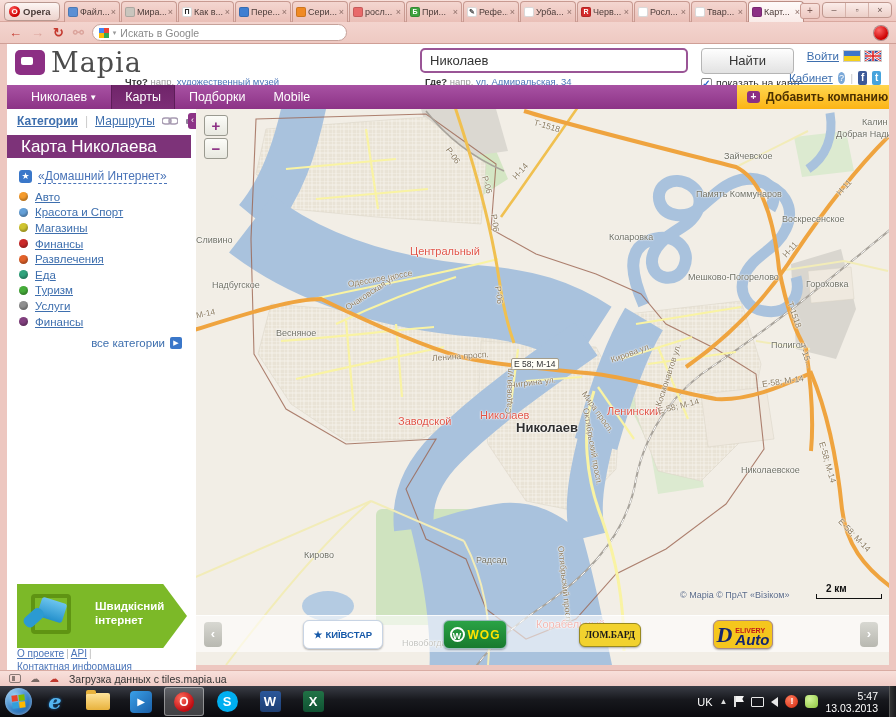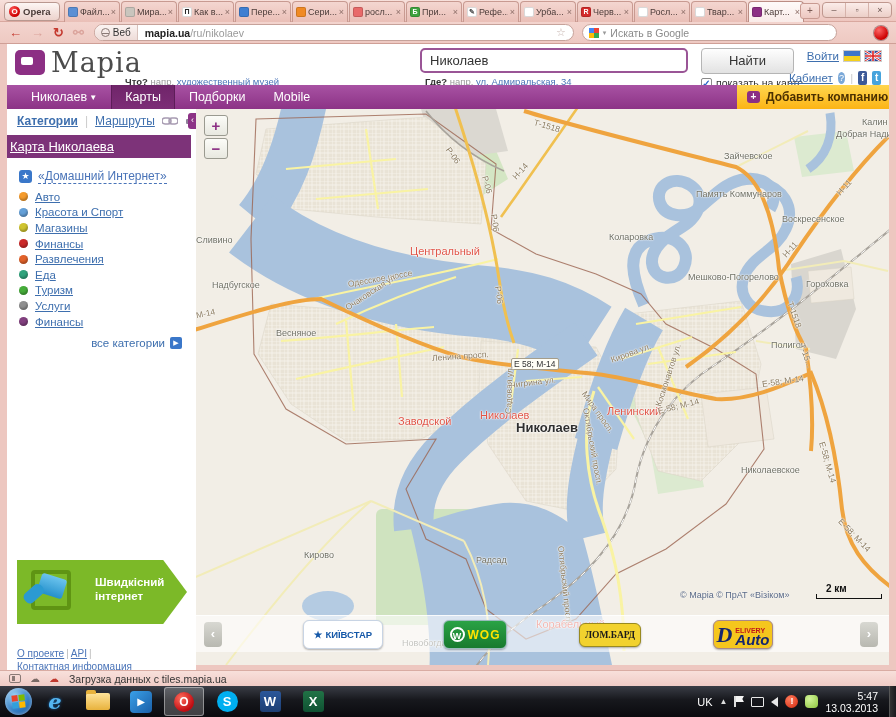--- a/index.html
+++ b/index.html
@@ -82,31 +82,31 @@
   .add-company span.lbl { font-size:12px; font-weight:bold; color:#4a3000; }
 
   #content { position:relative; height:556px; display:flex; }
   #sidebar { position:relative; width:189px; height:704px; background:#fff; }
   .sb-tabs { position:absolute; left:10px; top:5px; font-size:12px; display:flex; align-items:center; gap:7px; }
   .sb-tabs a { color:#3e6fae; text-decoration:underline; }
   .sb-tabs a.on { font-weight:bold; }
   .sb-div { color:#ccc; }
   .mini-ico { opacity:.75; }
   .collapse-tab { position:absolute; right:-1px; top:4px; width:9px; height:16px; background:#8c3386; border-radius:3px 0 0 3px; color:#fff; font-size:9px; line-height:15px; text-align:center; }
-  .sb-maptitle { position:absolute; left:0; top:26px; width:184px; height:23px; background:#7d3379; color:#fff; font-size:13px; line-height:23px; padding-left:3px;text-decoration:underline; }
+  .sb-maptitle { position:absolute; left:0; top:26px; width:184px; height:23px; background:#7d3379; color:#fff; font-size:17px; line-height:23px; padding-left:14px; }
   .featured { position:absolute; left:12px; top:60px; display:flex; gap:6px; align-items:center; font-size:12px; }
   .feat-star { width:13px; height:13px; background:#3a77c9; border-radius:3px; color:#fff; font-size:9px; line-height:13px; text-align:center; }
   .featured a { color:#4a74b8; border-bottom:1px dashed #4a74b8; text-decoration:none; }
   #cat-list { position:absolute; left:12px; top:80px; list-style:none; }
   #cat-list li { height:15.6px; display:flex; align-items:center; gap:7px; font-size:11.5px; }
   .dot { width:9px; height:9px; border-radius:50%; flex:none; box-shadow:inset -1px -2px 2px rgba(0,0,0,.25); }
   #cat-list a { color:#3e6fae; text-decoration:underline; }
   .all-cats { position:absolute; right:14px; top:228px; font-size:11.5px; color:#3e6fae; display:flex; gap:5px; align-items:center; }
   .all-arrow { width:12px; height:12px; background:#3a77c9; border-radius:2px; color:#fff; font-size:7px; line-height:12px; text-align:center; }
-  .banner { position:absolute; left:10px; top:451px; width:170px; height:64px;
+  .banner { position:absolute; left:10px; top:475px; width:170px; height:64px;
     background:#7cb928; clip-path:polygon(0 0, 86% 0, 100% 50%, 86% 100%, 0 100%); }
   .banner-txt { position:absolute; left:78px; top:15px; color:#fff; font-size:11.5px; font-weight:bold; line-height:14px; }
   .plug-box { position:absolute; left:14px; top:10px; width:40px; height:40px; border:4px solid #5f9413; border-radius:4px; }
   .plug { position:absolute; left:22px; top:16px; width:26px; height:20px; background:linear-gradient(#6cc4ee,#2490cc); border-radius:3px; transform:rotate(18deg); }
   .plug:after { content:""; position:absolute; left:-8px; bottom:-14px; width:12px; height:22px; background:#2b9ad2; border-radius:5px; transform:rotate(30deg); }
   .sb-footer { position:absolute; left:10px; top:538px; font-size:10px; line-height:13px; width:175px; }
   .sb-footer a { color:#4a74b8; text-decoration:underline; white-space:nowrap; }
   .sb-footer i { font-style:normal; color:#bbb; padding:0 2px; }
 
   
@@ -261,28 +261,20 @@
       <span>▫</span>
       <span>×</span>
     </div>
   </div>
 
   <div id="addressbar">
     <span class="nav-ico">←</span>
     <span class="nav-ico dim">→</span>
     <span class="nav-ico">↻</span>
     <span class="nav-ico dim">⚯</span>
-    <div class="url-field">
-      <span class="web-btn">
-        <span class="globe"></span>
-        <span>Веб</span>
-      </span>
-      <span class="url-text"><b>mapia.ua</b><i>/ru/nikolaev</i></span>
-      <span class="star">☆</span>
-    </div>
     <div class="search-field">
       <span class="gicon">
           <i></i>
           <i></i>
           <i></i>
           <i></i>
         </span>
       <span style="font-size:7px;color:#999">▾</span>
       <span class="search-ph">Искать в Google</span>
     </div>

